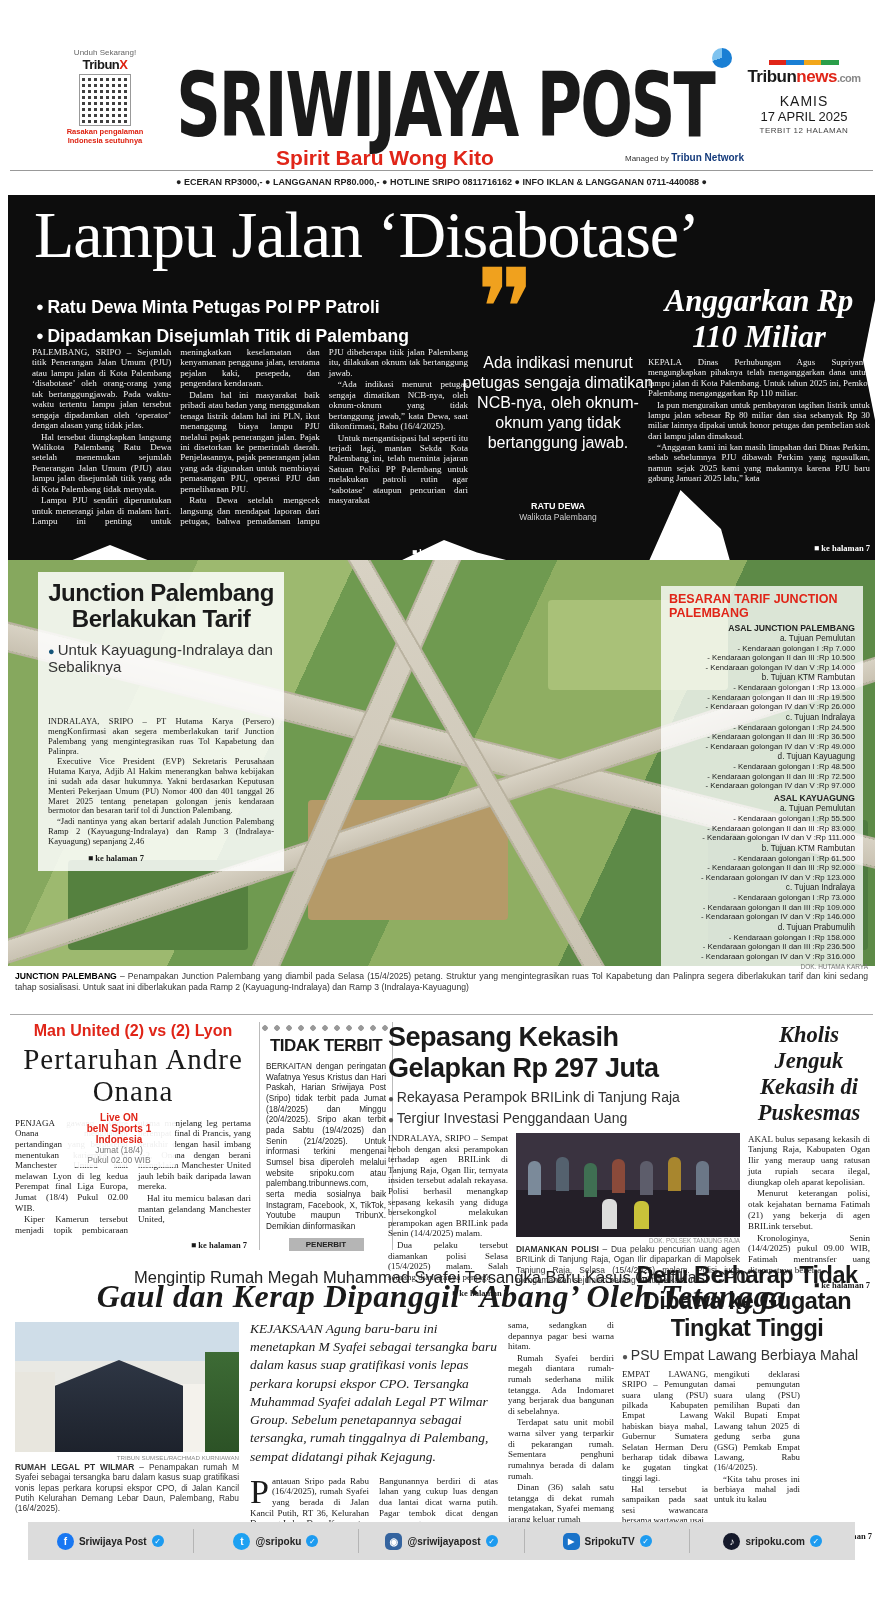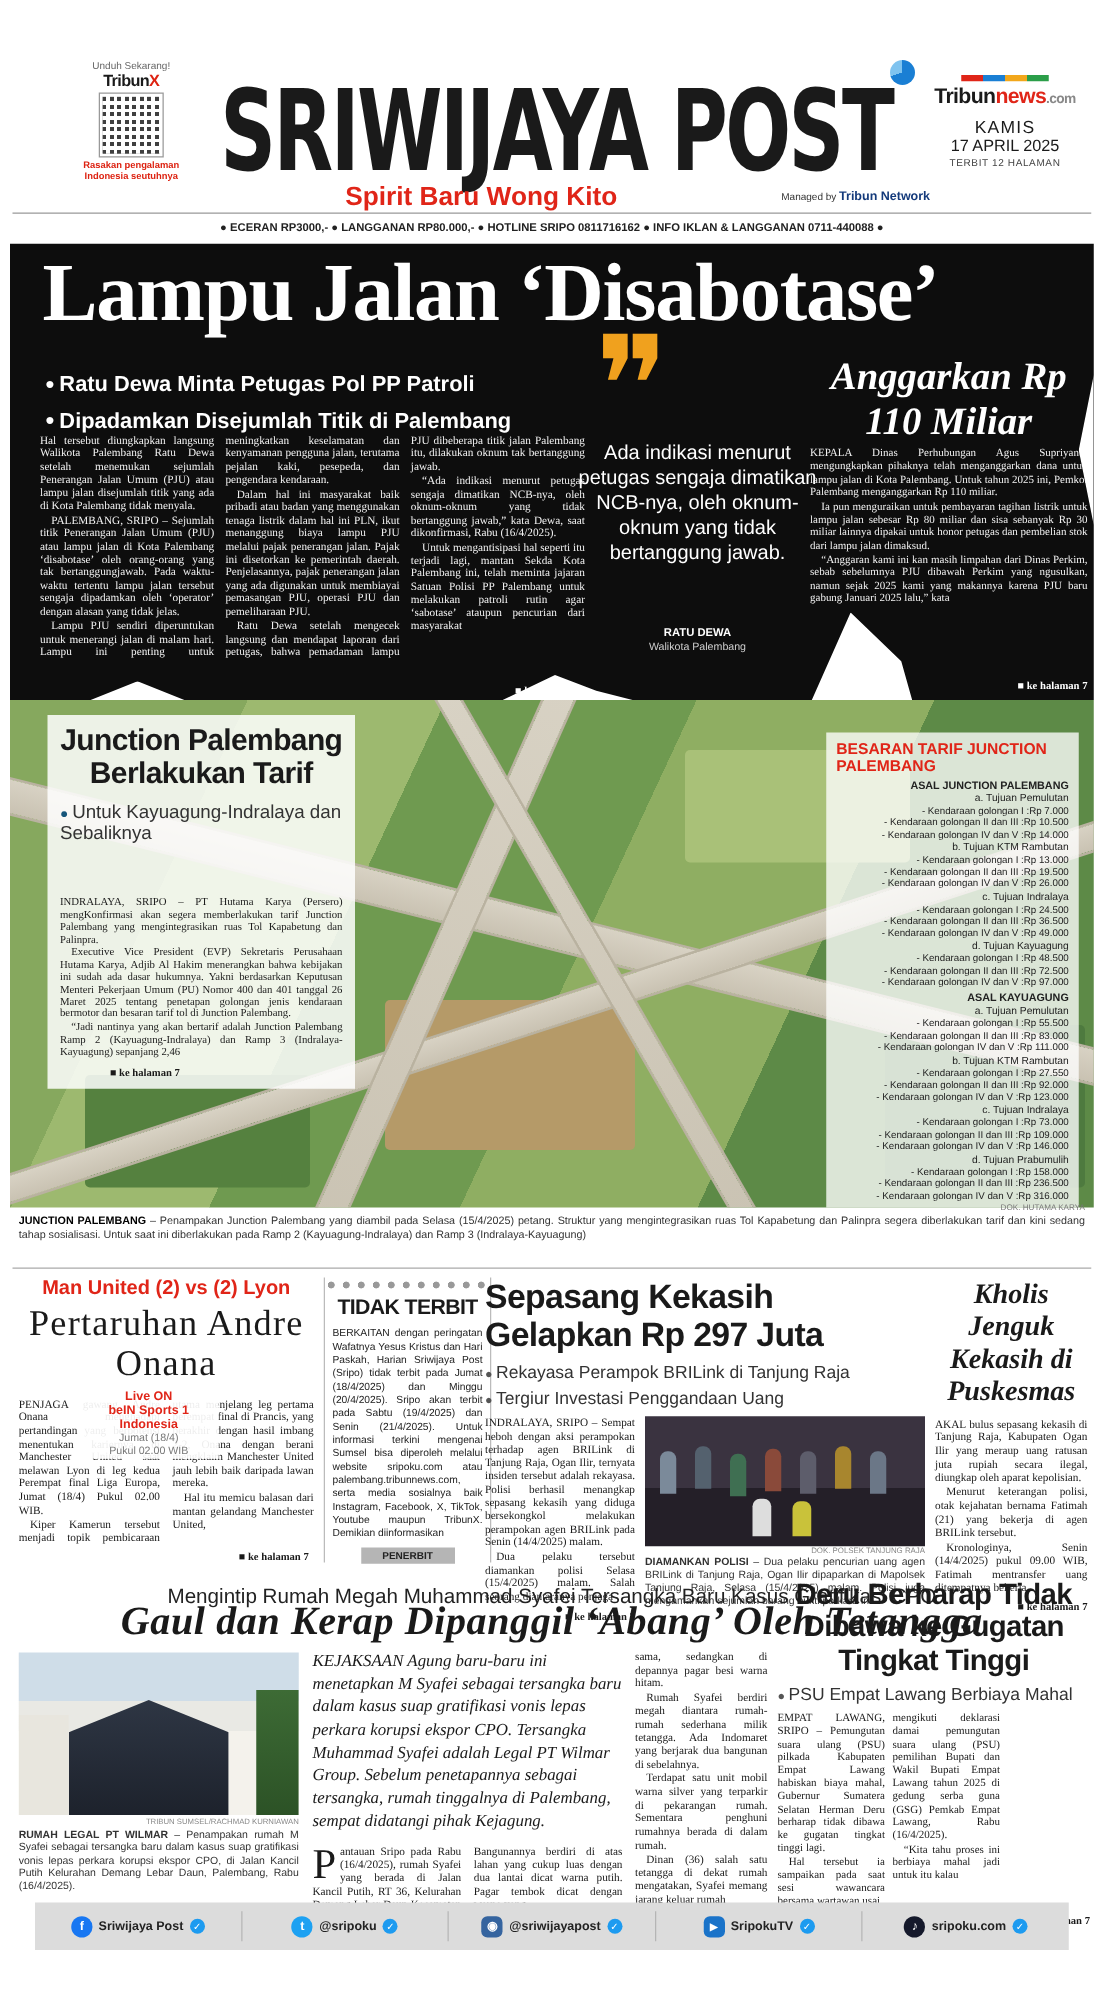--- a/index.html
+++ b/index.html
@@ -33,21 +33,21 @@
   #brand-right .strip{height:5px;width:70px;margin:0 auto 2px auto;
       background:linear-gradient(90deg,#e02518 0 25%,#1a7fd4 25% 50%,#f2a71b 50% 75%,#2b9e49 75% 100%);}
   #brand-right .day{font-size:14px;margin-top:6px;letter-spacing:1px;}
   #brand-right .date{font-size:13px;}
   #brand-right .ed{font-size:8px;color:#444;margin-top:2px;letter-spacing:.5px;}
   #mast-rule{left:10px;right:10px;top:170px;height:1px;background:#999;}
   #info-line{left:0;top:177px;width:100%;text-align:center;font-size:9px;font-weight:bold;
       font-family:"Liberation Sans",sans-serif;color:#222;}
   
   #lead{left:8px;top:195px;width:867px;height:365px;background:#0d0d0d;color:#fff;}
-  #lead-head{position:absolute;left:26px;top:2px;font-size:66px;font-weight:bold;
+  #lead-head{position:absolute;left:26px;top:2px;font-size:66px;font-weight:normal;
       font-family:"Liberation Serif",serif;letter-spacing:-1px;white-space:nowrap;}
   #lead-bullets{position:absolute;left:28px;top:102px;font-family:"Liberation Sans",sans-serif;}
   #lead-bullets div{font-size:17.5px;font-weight:bold;margin-bottom:8px;}
   #lead-bullets div::before{content:"● ";font-size:13px;vertical-align:2px;}
   #lead-body{position:absolute;left:24px;top:152px;width:436px;height:200px;
       column-count:3;column-gap:9px;font-size:9px;line-height:1.16;color:#f2f2f2;}
   #lead-jump{position:absolute;left:330px;top:352px;width:130px;text-align:right;font-size:8.5px;font-weight:bold;}
   #quote-mark{position:absolute;left:468px;top:60px;font-size:110px;color:#f0a11e;
       font-family:"Liberation Serif",serif;line-height:1;}
   #quote-text{position:absolute;left:452px;top:158px;width:196px;text-align:center;
@@ -197,22 +197,22 @@
   <div class="abs" id="mast-rule"></div>
   <div class="abs sans" id="info-line">● ECERAN RP3000,- ● LANGGANAN RP80.000,- ● HOTLINE SRIPO 0811716162 ● INFO IKLAN &amp; LANGGANAN 0711-440088 ●</div>
 
   <div class="abs" id="lead">
     <div id="lead-head">Lampu Jalan ‘Disabotase’</div>
     <div id="lead-bullets">
         <div>Ratu Dewa Minta Petugas Pol PP Patroli</div>
         <div>Dipadamkan Disejumlah Titik di Palembang</div>
       </div>
     <div id="lead-body" class="just">
+        <p>PALEMBANG, SRIPO – Sejumlah titik Penerangan Jalan Umum (PJU) atau lampu jalan di Kota Palembang ‘disabotase’ oleh orang-orang yang tak bertanggungjawab. Pada waktu-waktu tertentu lampu jalan tersebut sengaja dipadamkan oleh ‘operator’ dengan alasan yang tidak jelas.</p>
         <p>Hal tersebut diungkapkan langsung Walikota Palembang Ratu Dewa setelah menemukan sejumlah Penerangan Jalan Umum (PJU) atau lampu jalan disejumlah titik yang ada di Kota Palembang tidak menyala.</p>
-        <p>PALEMBANG, SRIPO – Sejumlah titik Penerangan Jalan Umum (PJU) atau lampu jalan di Kota Palembang ‘disabotase’ oleh orang-orang yang tak bertanggungjawab. Pada waktu-waktu tertentu lampu jalan tersebut sengaja dipadamkan oleh ‘operator’ dengan alasan yang tidak jelas.</p>
         <p>Lampu PJU sendiri diperuntukan untuk menerangi jalan di malam hari. Lampu ini penting untuk meningkatkan keselamatan dan kenyamanan pengguna jalan, terutama pejalan kaki, pesepeda, dan pengendara kendaraan.</p>
         <p>Dalam hal ini masyarakat baik pribadi atau badan yang menggunakan tenaga listrik dalam hal ini PLN, ikut menanggung biaya lampu PJU melalui pajak penerangan jalan. Pajak ini disetorkan ke pemerintah daerah. Penjelasannya, pajak penerangan jalan yang ada digunakan untuk membiayai pemasangan PJU, operasi PJU dan pemeliharaan PJU.</p>
         <p>Ratu Dewa setelah mengecek langsung dan mendapat laporan dari petugas, bahwa pemadaman lampu PJU dibeberapa titik jalan Palembang itu, dilakukan oknum tak bertanggung jawab.</p>
         <p>“Ada indikasi menurut petugas sengaja dimatikan NCB-nya, oleh oknum-oknum yang tidak bertanggung jawab,” kata Dewa, saat dikonfirmasi, Rabu (16/4/2025).</p>
         <p>Untuk mengantisipasi hal seperti itu terjadi lagi, mantan Sekda Kota Palembang ini, telah meminta jajaran Satuan Polisi PP Palembang untuk melakukan patroli rutin agar ‘sabotase’ ataupun pencurian dari masyarakat</p>
       </div>
     <div id="lead-jump">■ ke halaman 7</div>
     <div id="quote-mark">❞</div>
     <div id="quote-text">Ada indikasi menurut petugas sengaja dimatikan NCB-nya, oleh oknum-oknum yang tidak bertanggung jawab.</div>
     <div id="quote-name">RATU DEWA</div>
@@ -341,21 +341,21 @@
           <div class="trow row">
           <span>- Kendaraan golongan IV dan V :</span>
           <span class="price">Rp 111.000</span>
         </div>
           <div class="trow dest">
           <span>b. Tujuan KTM Rambutan</span>
           <span class="price"></span>
         </div>
           <div class="trow row">
           <span>- Kendaraan golongan I :</span>
-          <span class="price">Rp 27.550</span>
+          <span class="price">Rp 61.500</span>
         </div>
           <div class="trow row">
           <span>- Kendaraan golongan II dan III :</span>
           <span class="price">Rp 92.000</span>
         </div>
           <div class="trow row">
           <span>- Kendaraan golongan IV dan V :</span>
           <span class="price">Rp 123.000</span>
         </div>
           <div class="trow dest">

